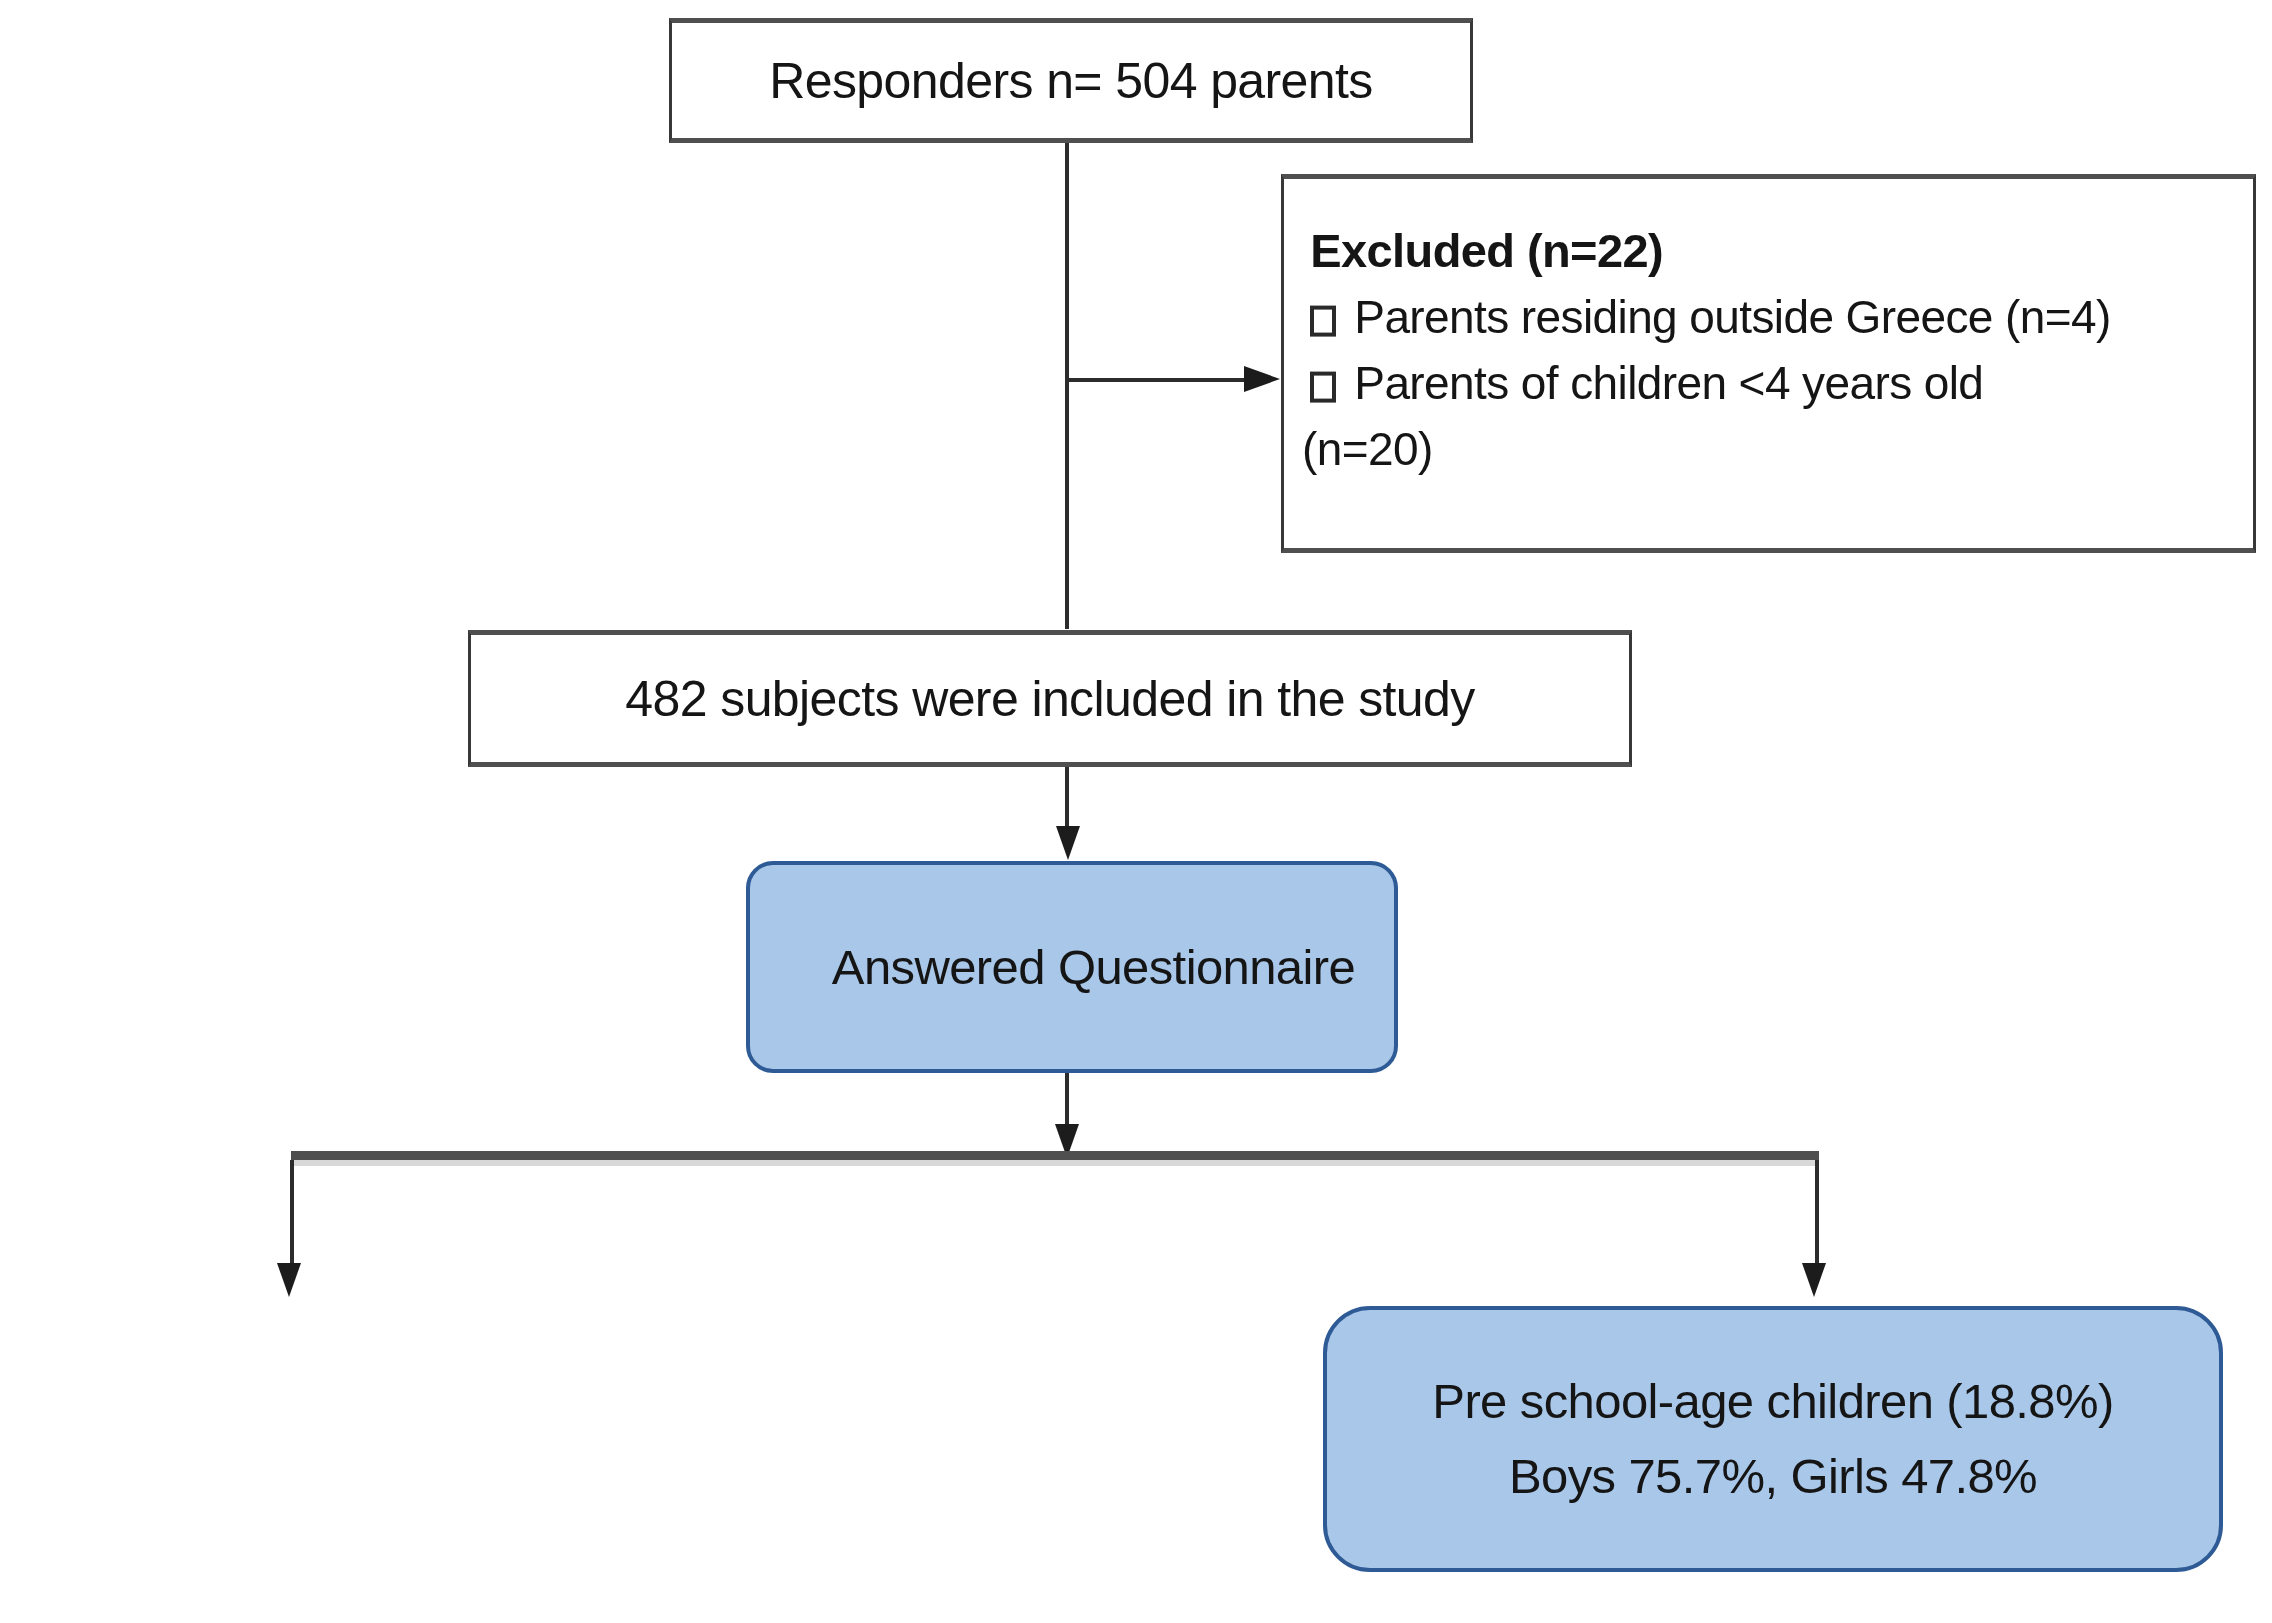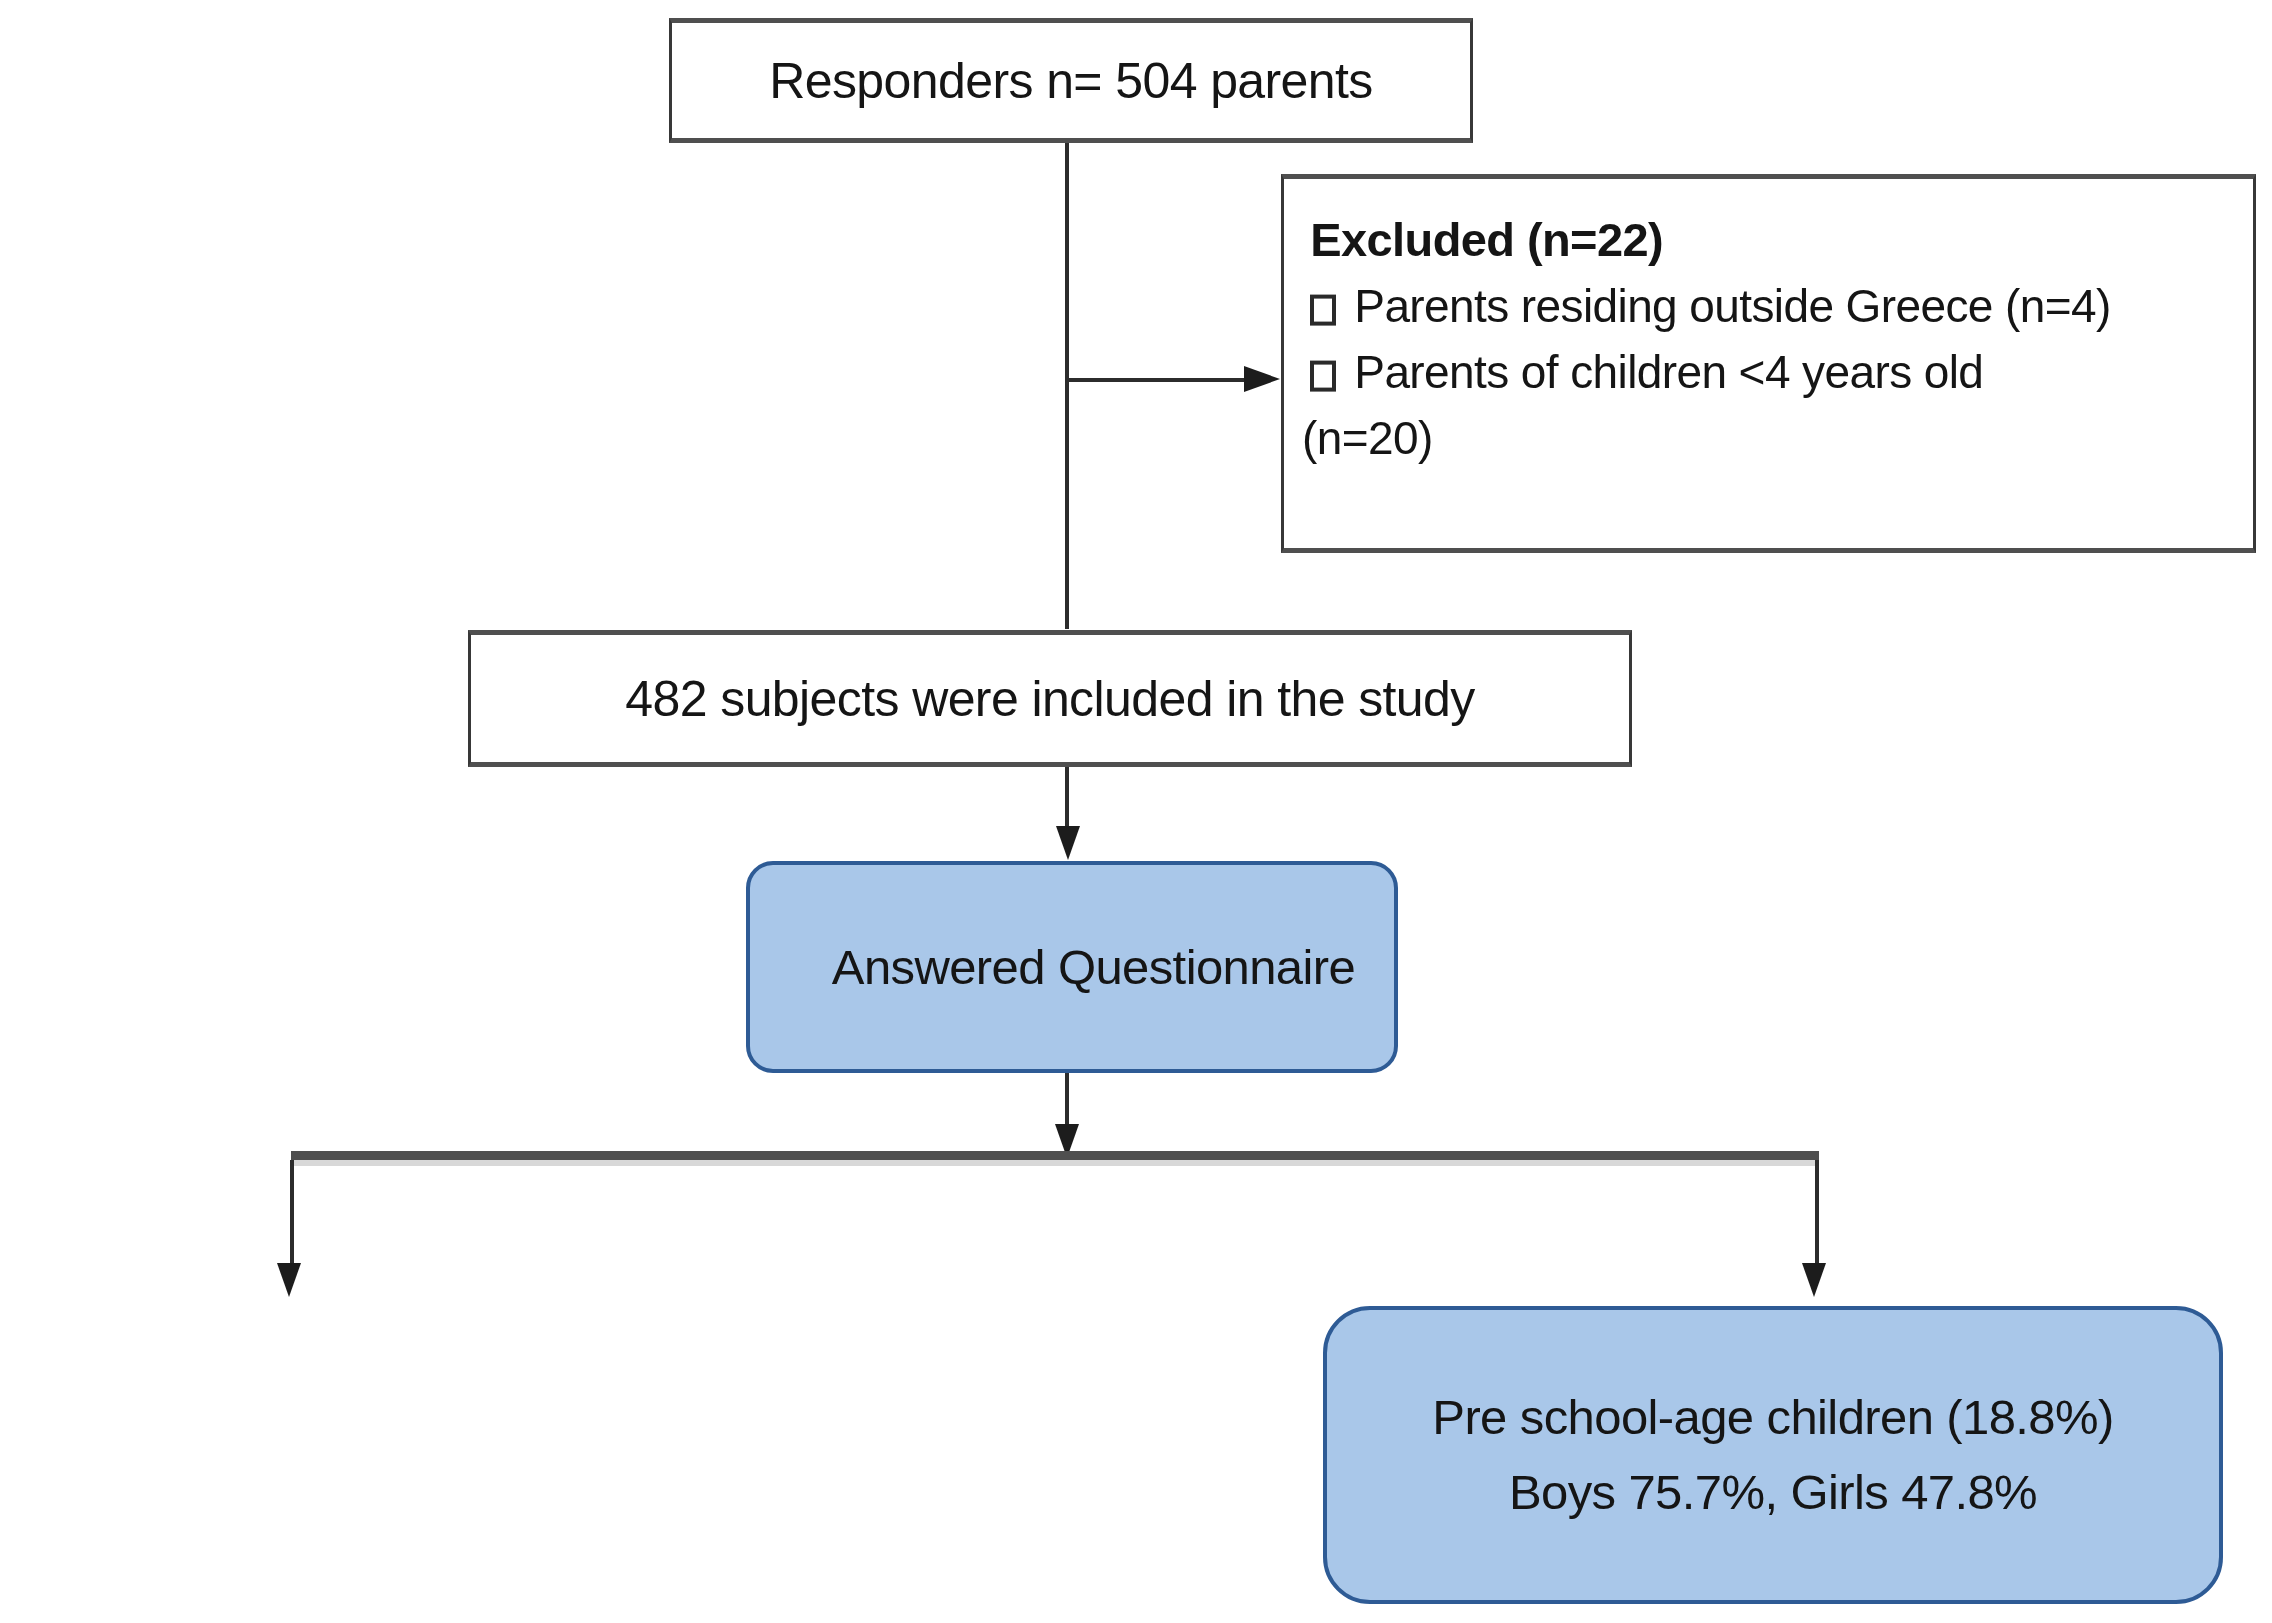--- a/index.html
+++ b/index.html
@@ -25,21 +25,21 @@
   .line { position:absolute; background:#2c2c2c; }
   .thick-line { position:absolute; background:#4f4f4f; box-shadow:0 6px 0 #d8d8d8; }
   .arrow-down { position:absolute; width:0; height:0;
     border-left:12px solid transparent; border-right:12px solid transparent;
     border-top:34px solid #1c1c1c; }
   .arrow-right { position:absolute; width:0; height:0;
     border-top:13px solid transparent; border-bottom:13px solid transparent;
     border-left:36px solid #1c1c1c; }
   
   .excluded {
-    display:block; text-align:left; padding:28px 18px 0 18px;
+    display:block; text-align:left; padding:39px 18px 0 18px;
     font-size:46px; line-height:66px; letter-spacing:-0.6px;
   }
   .excluded-title { font-weight:bold; font-size:47px; margin-left:8.3px; }
   .ex-row { white-space:nowrap; margin-left:8.3px; }
   .ex-row.no-indent { margin-left:0; }
   .bullet {
     display:inline-block; width:26px; height:31px; box-sizing:border-box;
     border:4.2px solid #2a2a2a; background:#ffffff; margin-right:18px;
     transform:translateY(3.6px);
   }
@@ -90,19 +90,19 @@
 
   <div class="thick-line" style="left:291px; top:1151px; width:1528px; height:9px;"></div>
 
   <div class="line" style="left:290px; top:1160px; width:3.6px; height:104px;"></div>
   <div class="arrow-down" style="left:277px; top:1263px;"></div>
 
   <div class="line" style="left:1815px; top:1160px; width:3.6px; height:104px;"></div>
   <div class="arrow-down" style="left:1802px; top:1263px;"></div>
 
 
-  <div class="box blue-box preschool-lines" style="left:1323px; top:1306px; width:900px; height:298px; border-radius:47px;">
+  <div class="box blue-box preschool-lines" style="left:1323px; top:1306px; width:900px; height:266px; border-radius:47px;">
     <span class="pline blue-lines">Pre school-age children (18.8%)</span>
     <span class="pline blue-lines">Boys 75.7%, Girls 47.8%</span>
   </div>
 
 </div>
 
 
 </body></html>

